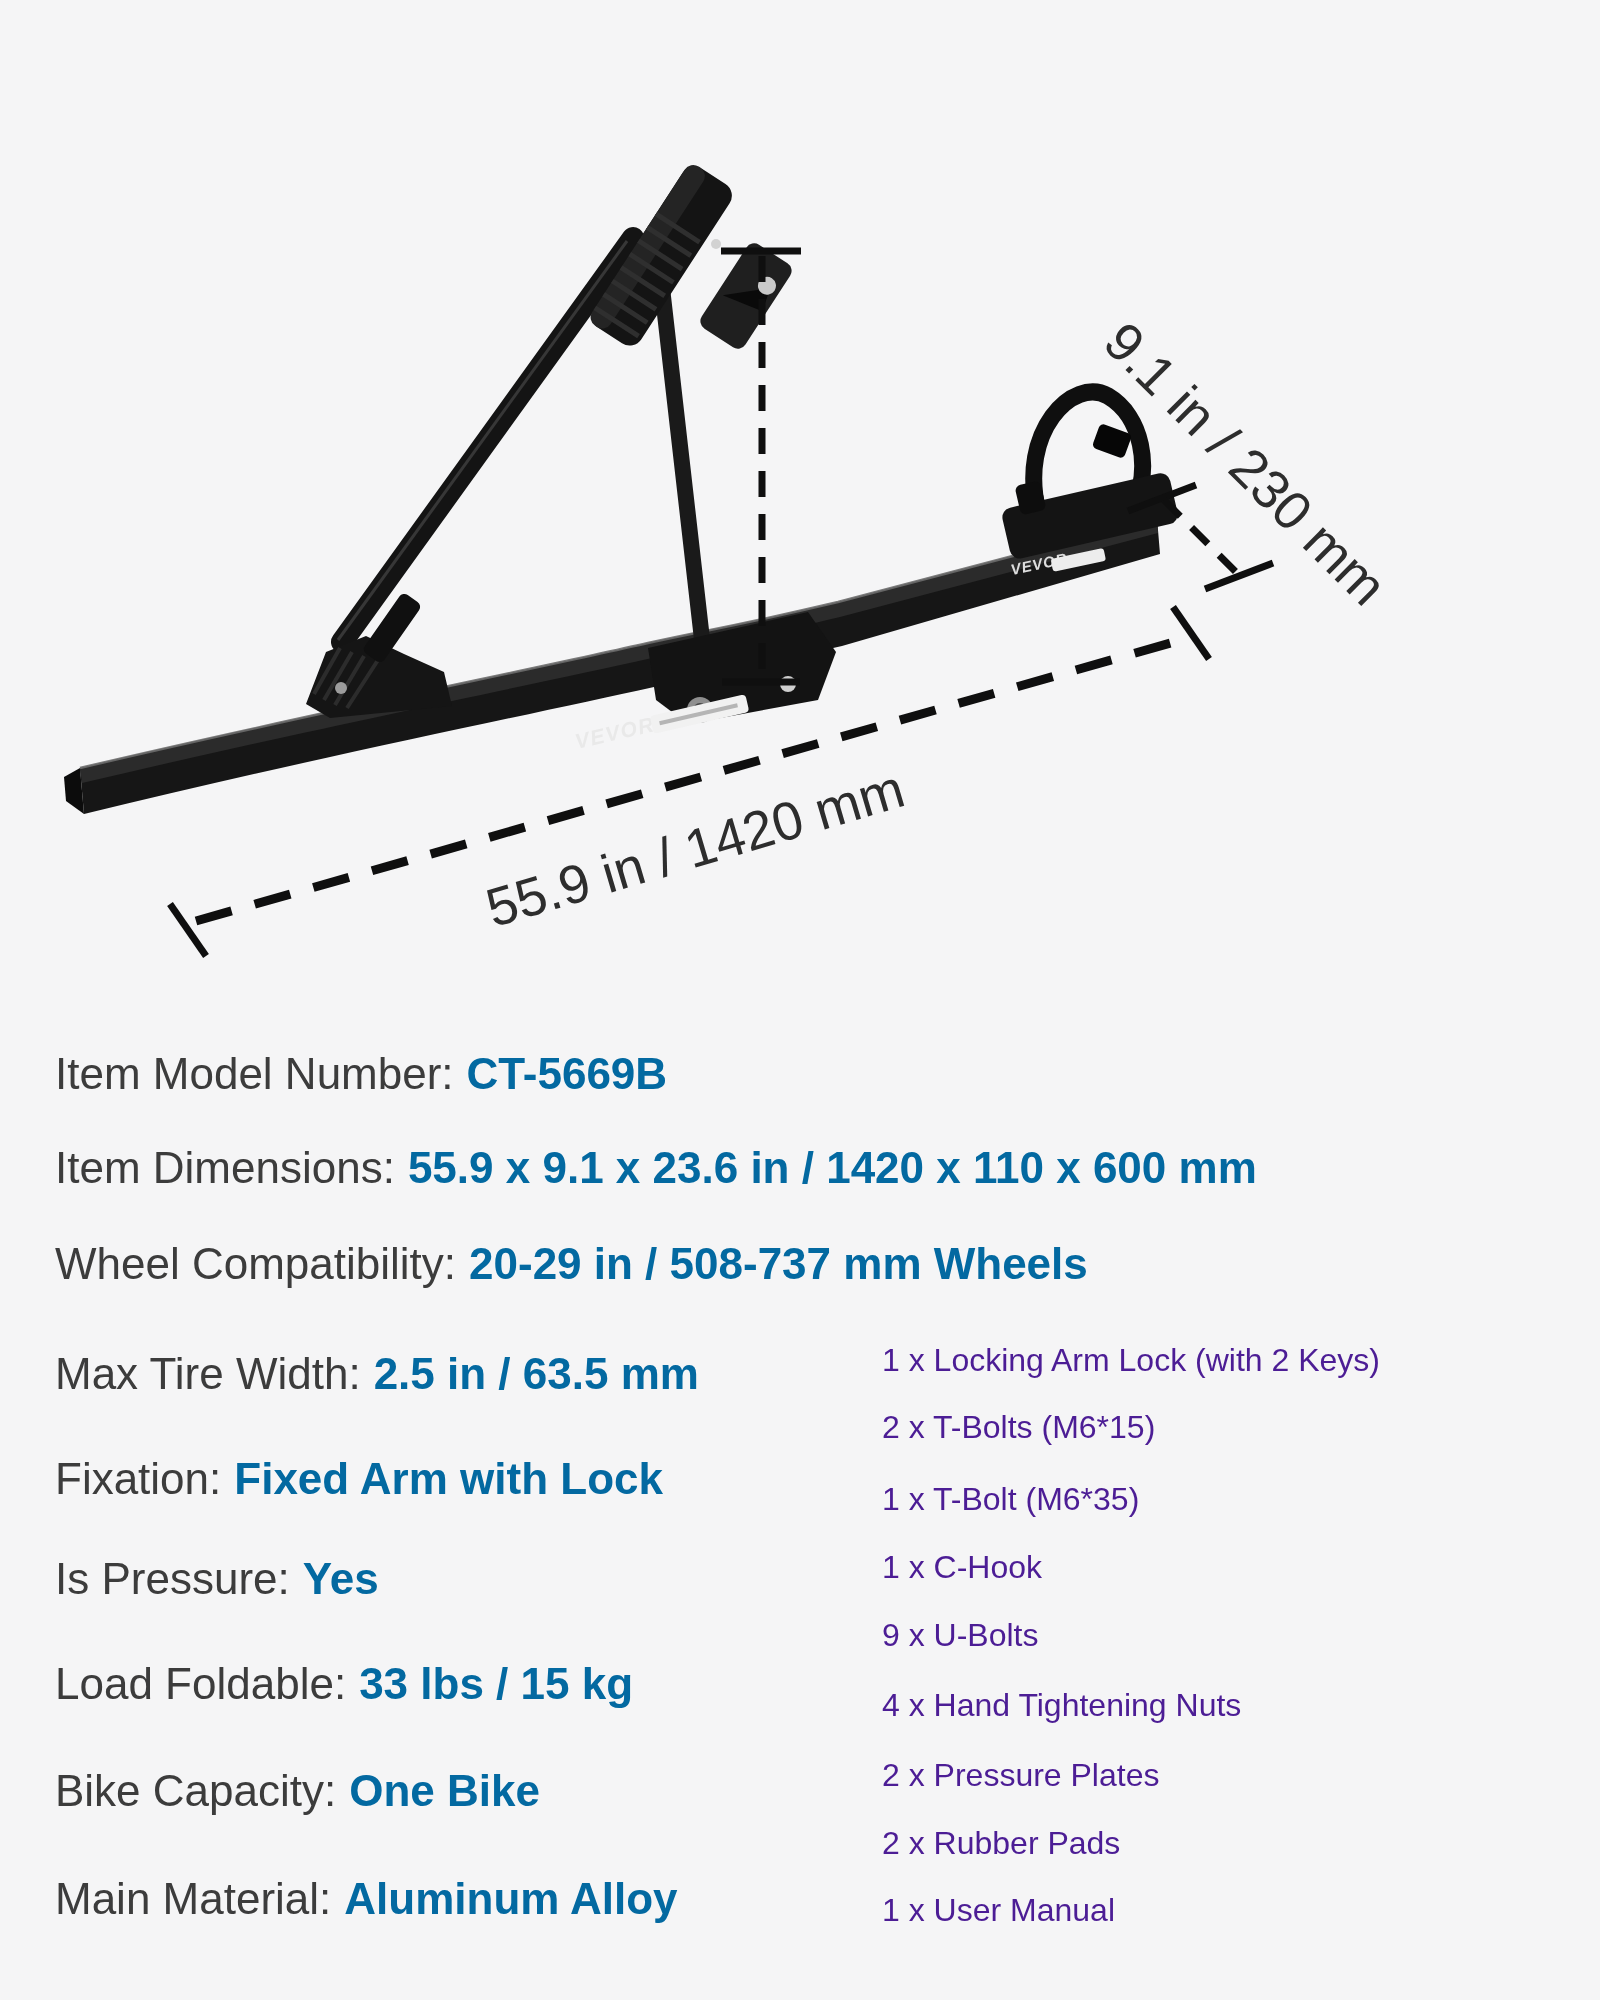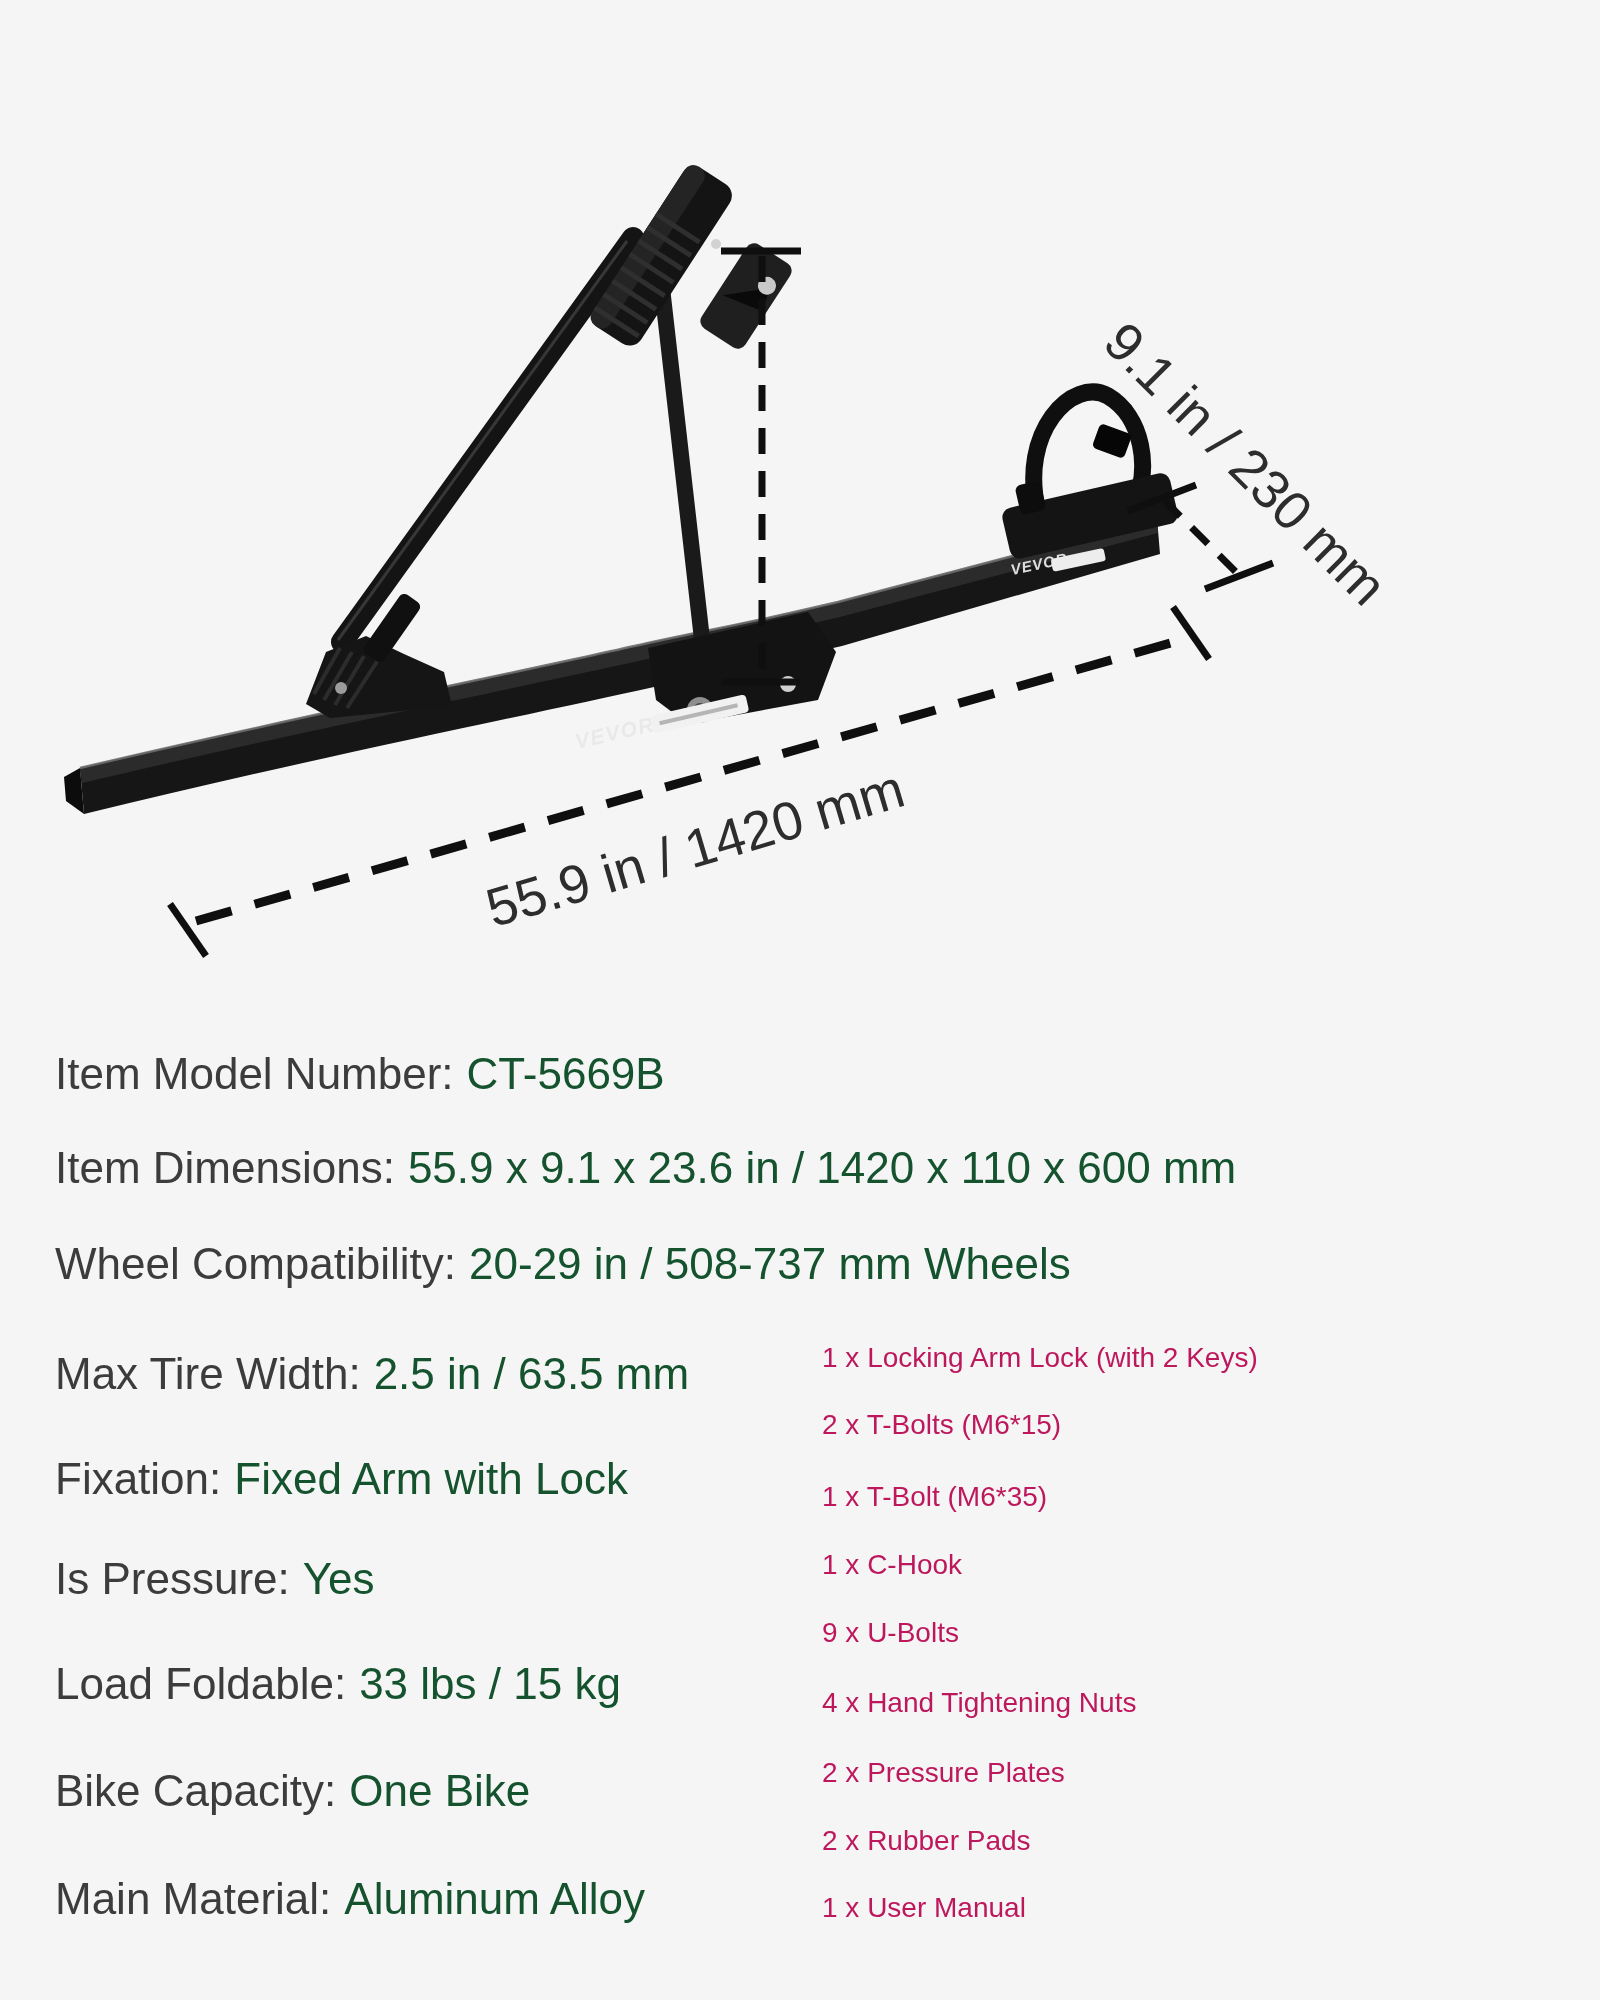--- a/index.html
+++ b/index.html
@@ -13,23 +13,23 @@
     position:absolute;font-size:54px;font-weight:500;color:#2d2d2d;
     white-space:nowrap;letter-spacing:0px;
   }
   #dim-height{left:605px;top:115px;transform:translateX(-50%);}
   #dim-depth{left:1136px;top:310px;transform:rotate(45deg);transform-origin:left top;}
   #dim-length{left:695px;top:848px;transform:translate(-50%,-50%) rotate(-16.5deg);}
   .spec-row{
     position:absolute;left:55px;font-size:44px;color:#3c3c3c;
     white-space:nowrap;line-height:1;
   }
-  .spec-row .val{color:#14532d;font-weight:400;margin-left:13px;}
+  .spec-row .val{color:#0369a1;font-weight:700;margin-left:13px;}
   .pkg-row{
-    position:absolute;left:822px;font-size:28px;color:#be185d;
+    position:absolute;left:882px;font-size:32px;color:#4c1d95;
     white-space:nowrap;line-height:1;
   }
 </style>
 </head>
 <body>
 
 <div class="stage">
 
   <svg class="layer" width="1600" height="2000" viewBox="0 0 1600 2000">
 

